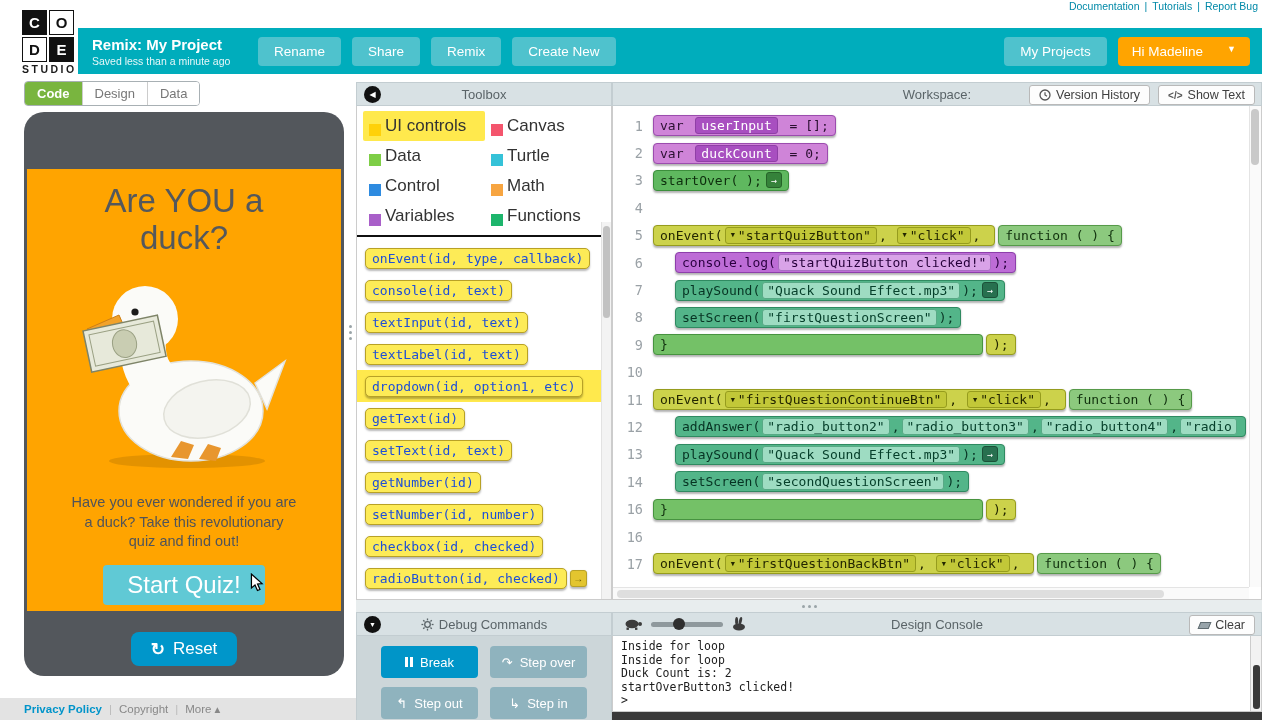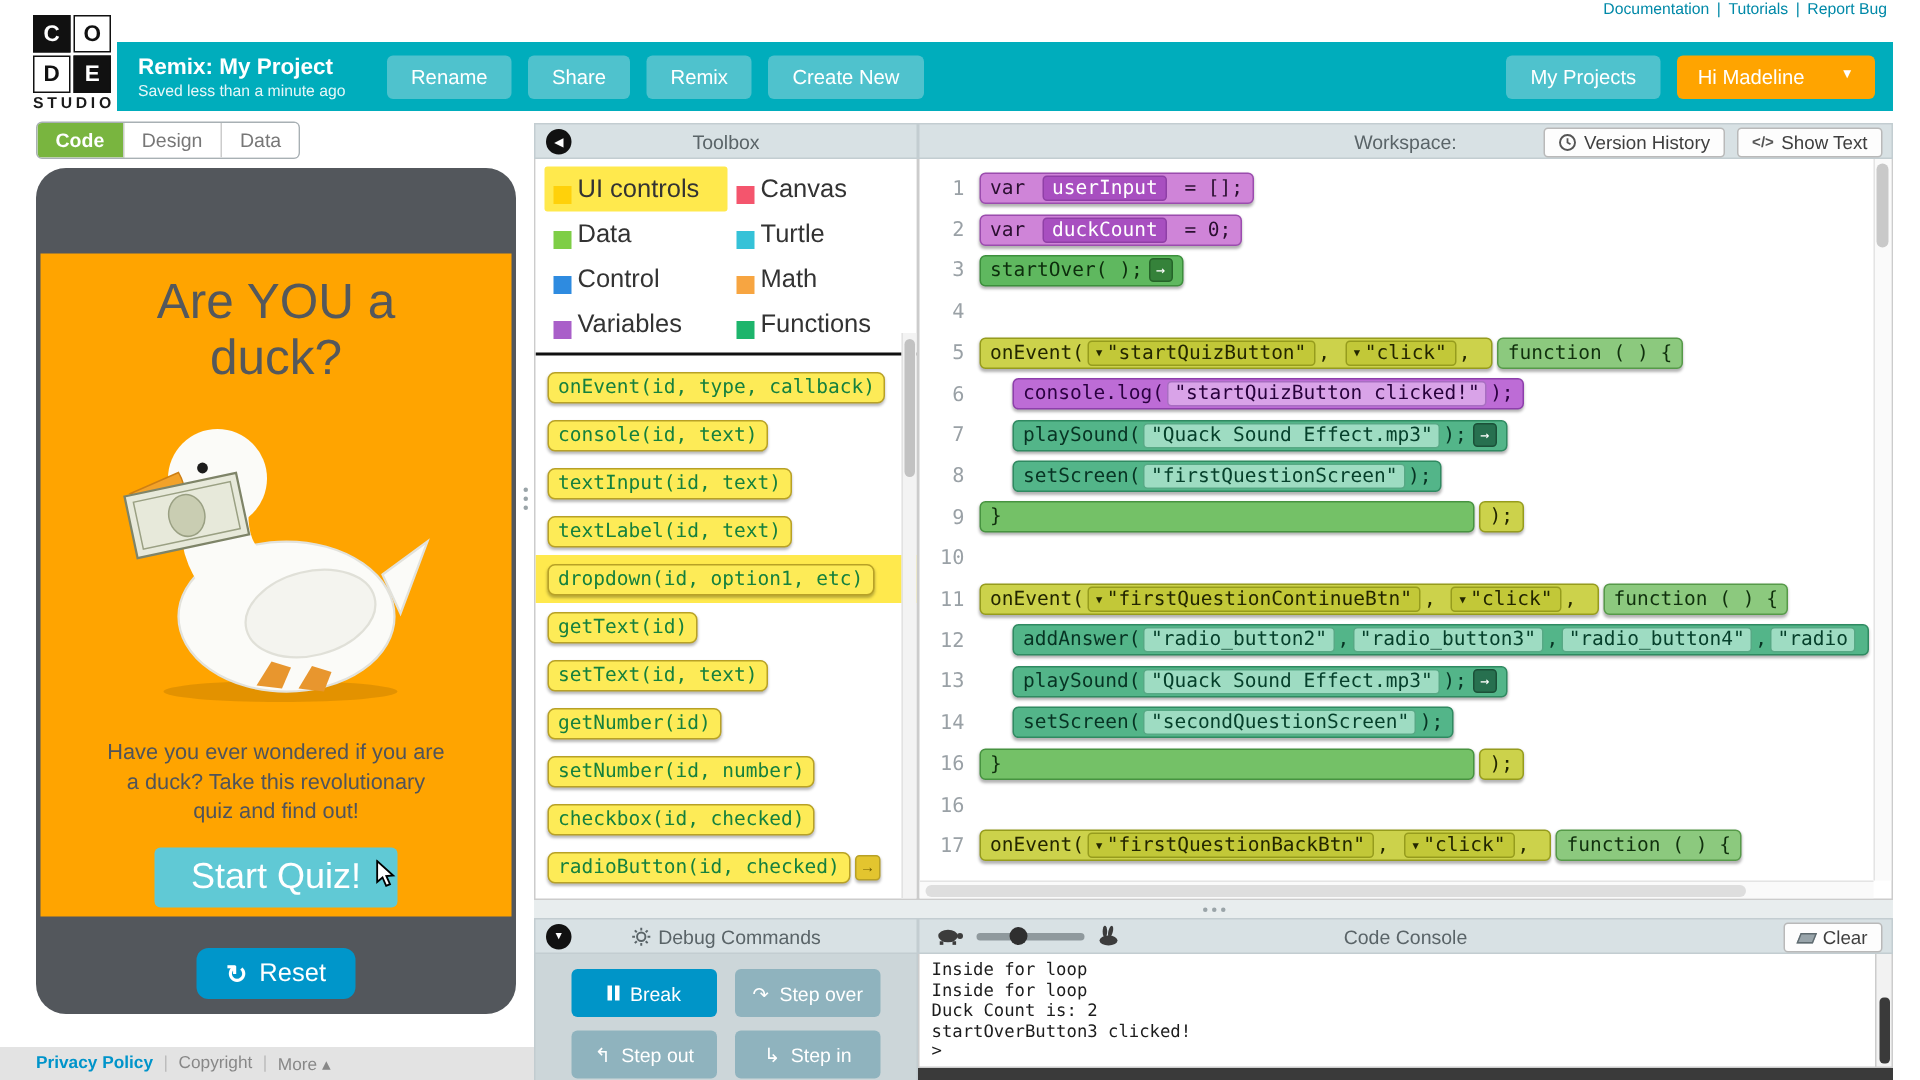--- a/index.html
+++ b/index.html
@@ -59,21 +59,21 @@
   
   #toolbox { position:absolute; left:356px; top:82px; width:256px; height:518px; }
   #toolbox-body { position:absolute; top:24px; left:0; right:0; bottom:0; background:#fff; border:1px solid #ccc; border-top:none; overflow:hidden; }
   #toolbox-cats { display:grid; grid-template-columns:1fr 1fr; padding:5px 4px 4px 6px; border-bottom:2px solid #101010; background:#fff; }
   .cat { display:flex; align-items:flex-end; gap:4px; font-size:17px; color:#333; padding:5px 6px; border-radius:2px; cursor:pointer; }
   .cat.selected { background:#ffe94d; }
   .cat-sq { width:12px; height:12px; flex:none; }
   #toolbox-blocks { position:relative; padding-top:5px; }
   .tb-row { height:32px; display:flex; align-items:center; padding-left:8px; }
   .tb-row.hl { background:#ffe94d; }
-  .block-pill { font-family:"DejaVu Sans Mono","Liberation Mono",monospace; font-size:13px; background:#fdeb57; border:1px solid #b8a126; border-radius:5px; padding:2px 6px; color:#15803d; box-shadow:0 1.5px 2px rgba(0,0,0,.28); white-space:nowrap; cursor:grab; }
+  .block-pill { font-family:"DejaVu Sans Mono","Liberation Mono",monospace; font-size:13px; background:#fdeb57; border:1px solid #b8a126; border-radius:5px; padding:2px 6px; color:#1d4ed8; box-shadow:0 1.5px 2px rgba(0,0,0,.28); white-space:nowrap; cursor:grab; }
   .tb-arrow { margin-left:3px; width:17px; height:17px; background:#e3c52f; border:1px solid #b8a126; border-radius:3px; display:flex; align-items:center; justify-content:center; font-size:10px; color:#6d5b00; box-shadow:0 1.5px 2px rgba(0,0,0,.28); cursor:pointer; }
   #toolbox-scroll { position:absolute; right:0; top:116px; bottom:0; width:10px; background:#f3f3f3; border-left:1px solid #e2e2e2; }
   #toolbox-scroll .thumb { position:absolute; top:4px; left:1px; width:7px; height:92px; background:#c2c2c2; border-radius:4px; }
 
   
   #workspace { position:absolute; left:612px; top:82px; width:650px; height:518px; }
   #ws-buttons { position:absolute; right:6px; top:2px; display:flex; gap:8px; }
   .ws-btn { background:#fdfdfd; border:1px solid #b9b9b9; border-radius:3px; padding:2px 9px; font-size:12.5px; color:#3f3f3f; display:flex; align-items:center; gap:5px; cursor:pointer; }
   .ws-btn .codeglyph { font-weight:bold; font-size:10px; color:#555; }
   #workspace-body { position:absolute; top:24px; bottom:0; left:0; right:0; background:#fff; border:1px solid #ccc; border-top:none; overflow:hidden; }
@@ -504,21 +504,21 @@
       <div class="spd-track">
           <div class="spd-thumb"></div>
         </div>
       <svg width="16" height="14" viewBox="0 0 16 14" fill="#3c3c3c">
           <ellipse cx="8" cy="10" rx="6" ry="3.4"></ellipse>
           <ellipse cx="5.6" cy="4" rx="1.5" ry="4"></ellipse>
           <ellipse cx="9.4" cy="4" rx="1.5" ry="4" transform="rotate(14 9.4 4)"></ellipse>
         </svg>
     </div>
     <div class="hd-center">
-        <span>Code Console</span>
+        <span>Design Console</span>
       </div>
     <div class="ws-btn" id="clear-btn">
       <span class="eraser"></span>
       <span>Clear</span>
     </div>
   </div>
   <div id="console-body">
       <div class="console-line">Inside for loop</div>
       <div class="console-line">Inside for loop</div>
       <div class="console-line">Duck Count is: 2</div>

